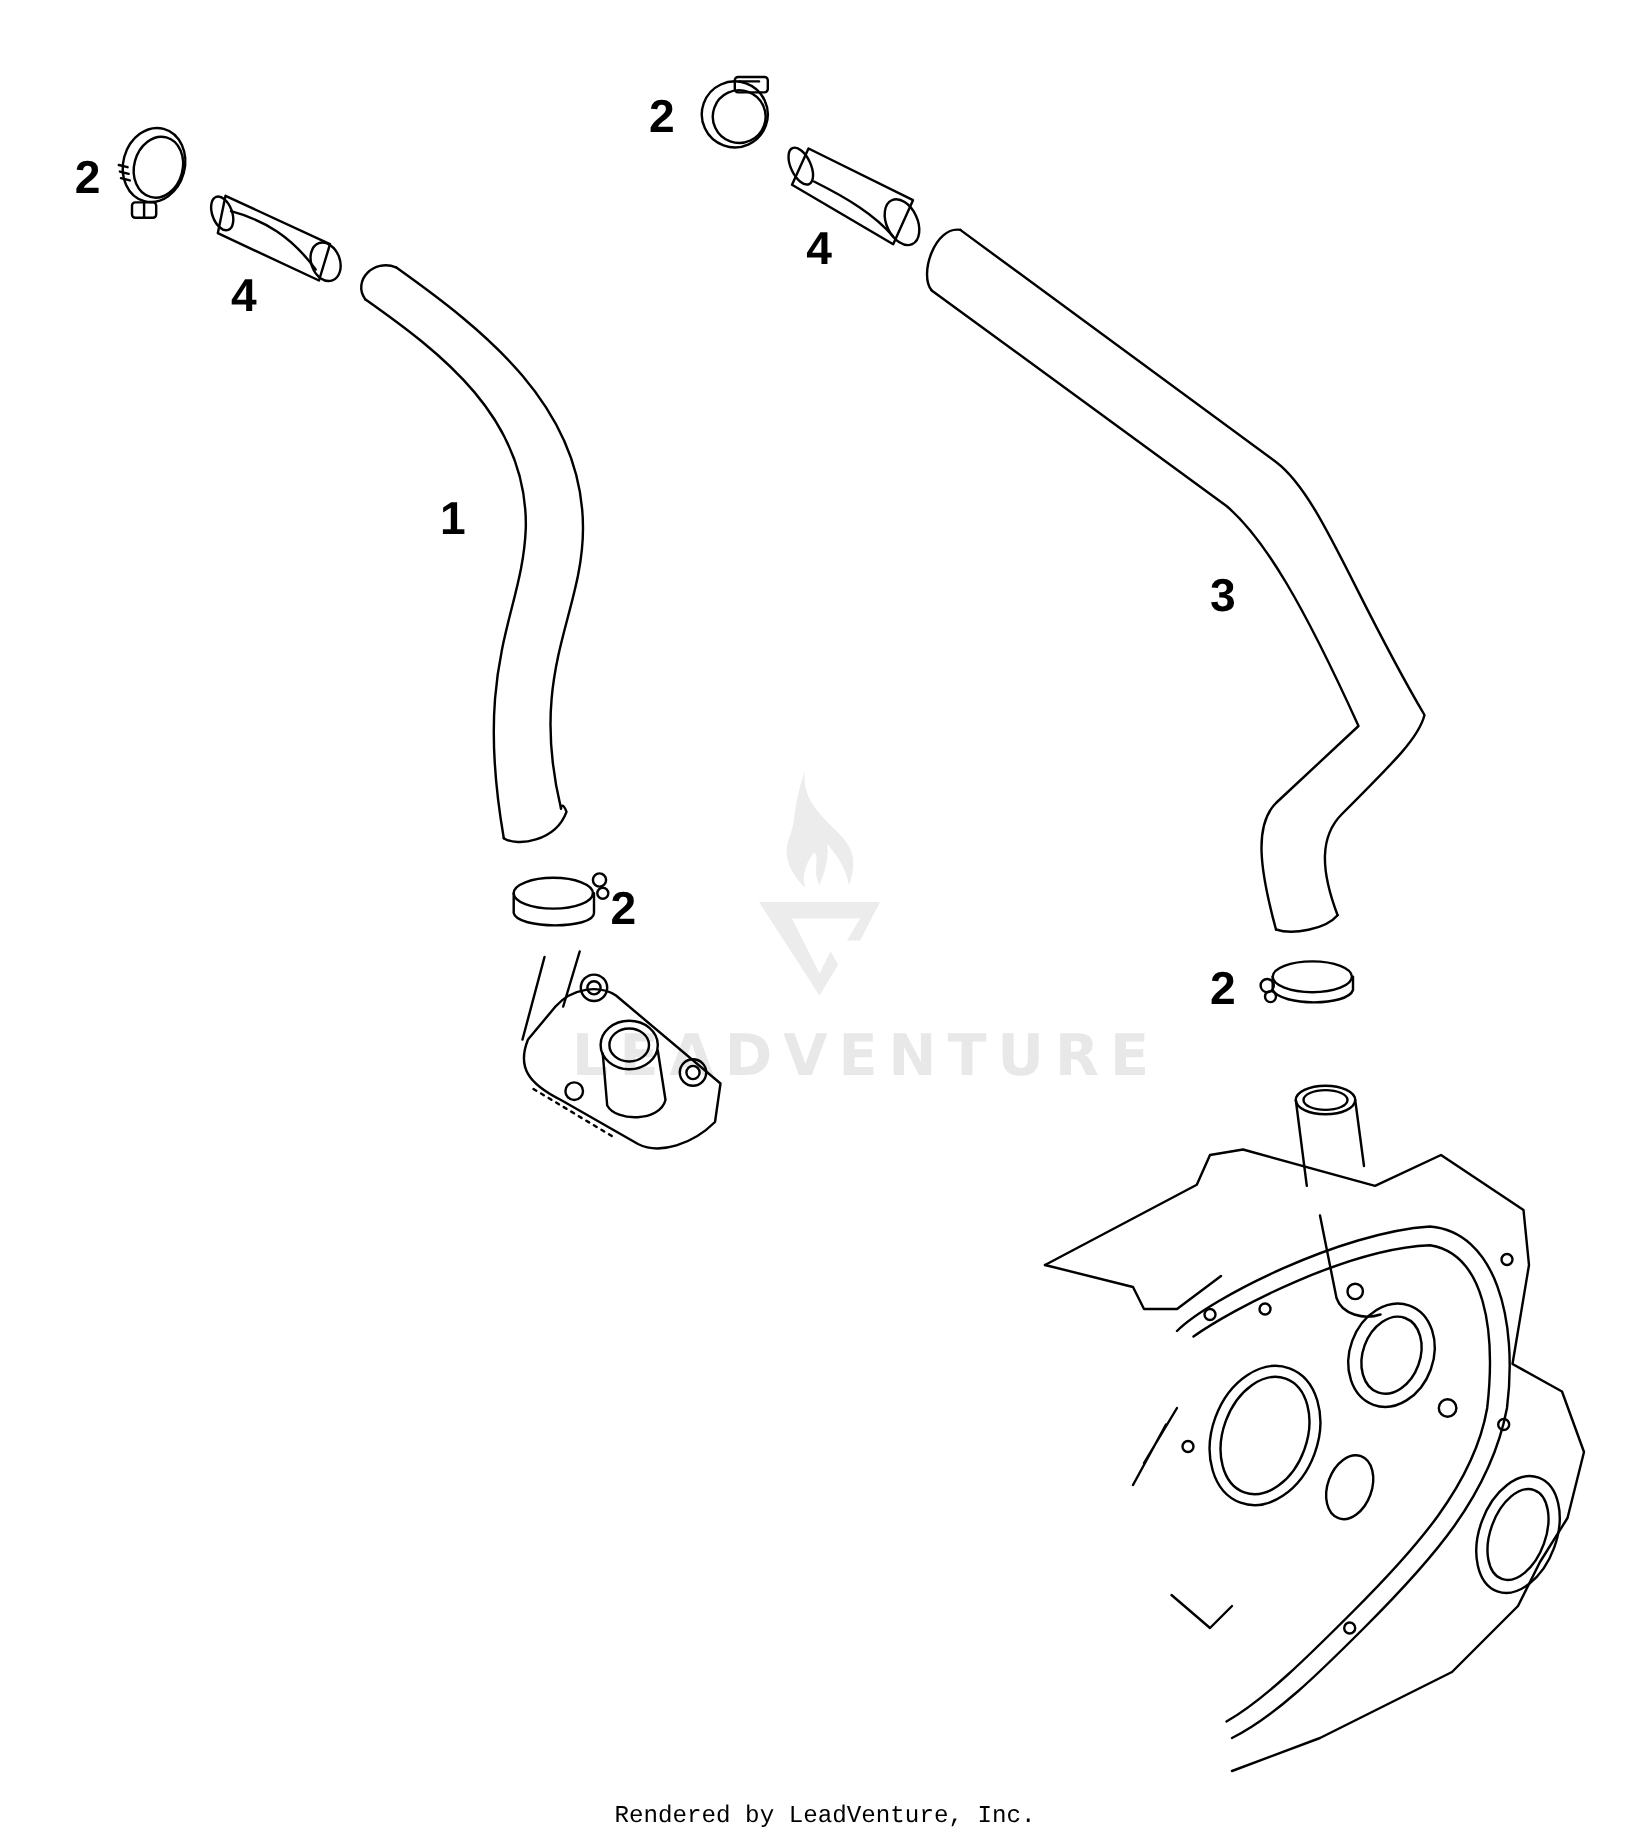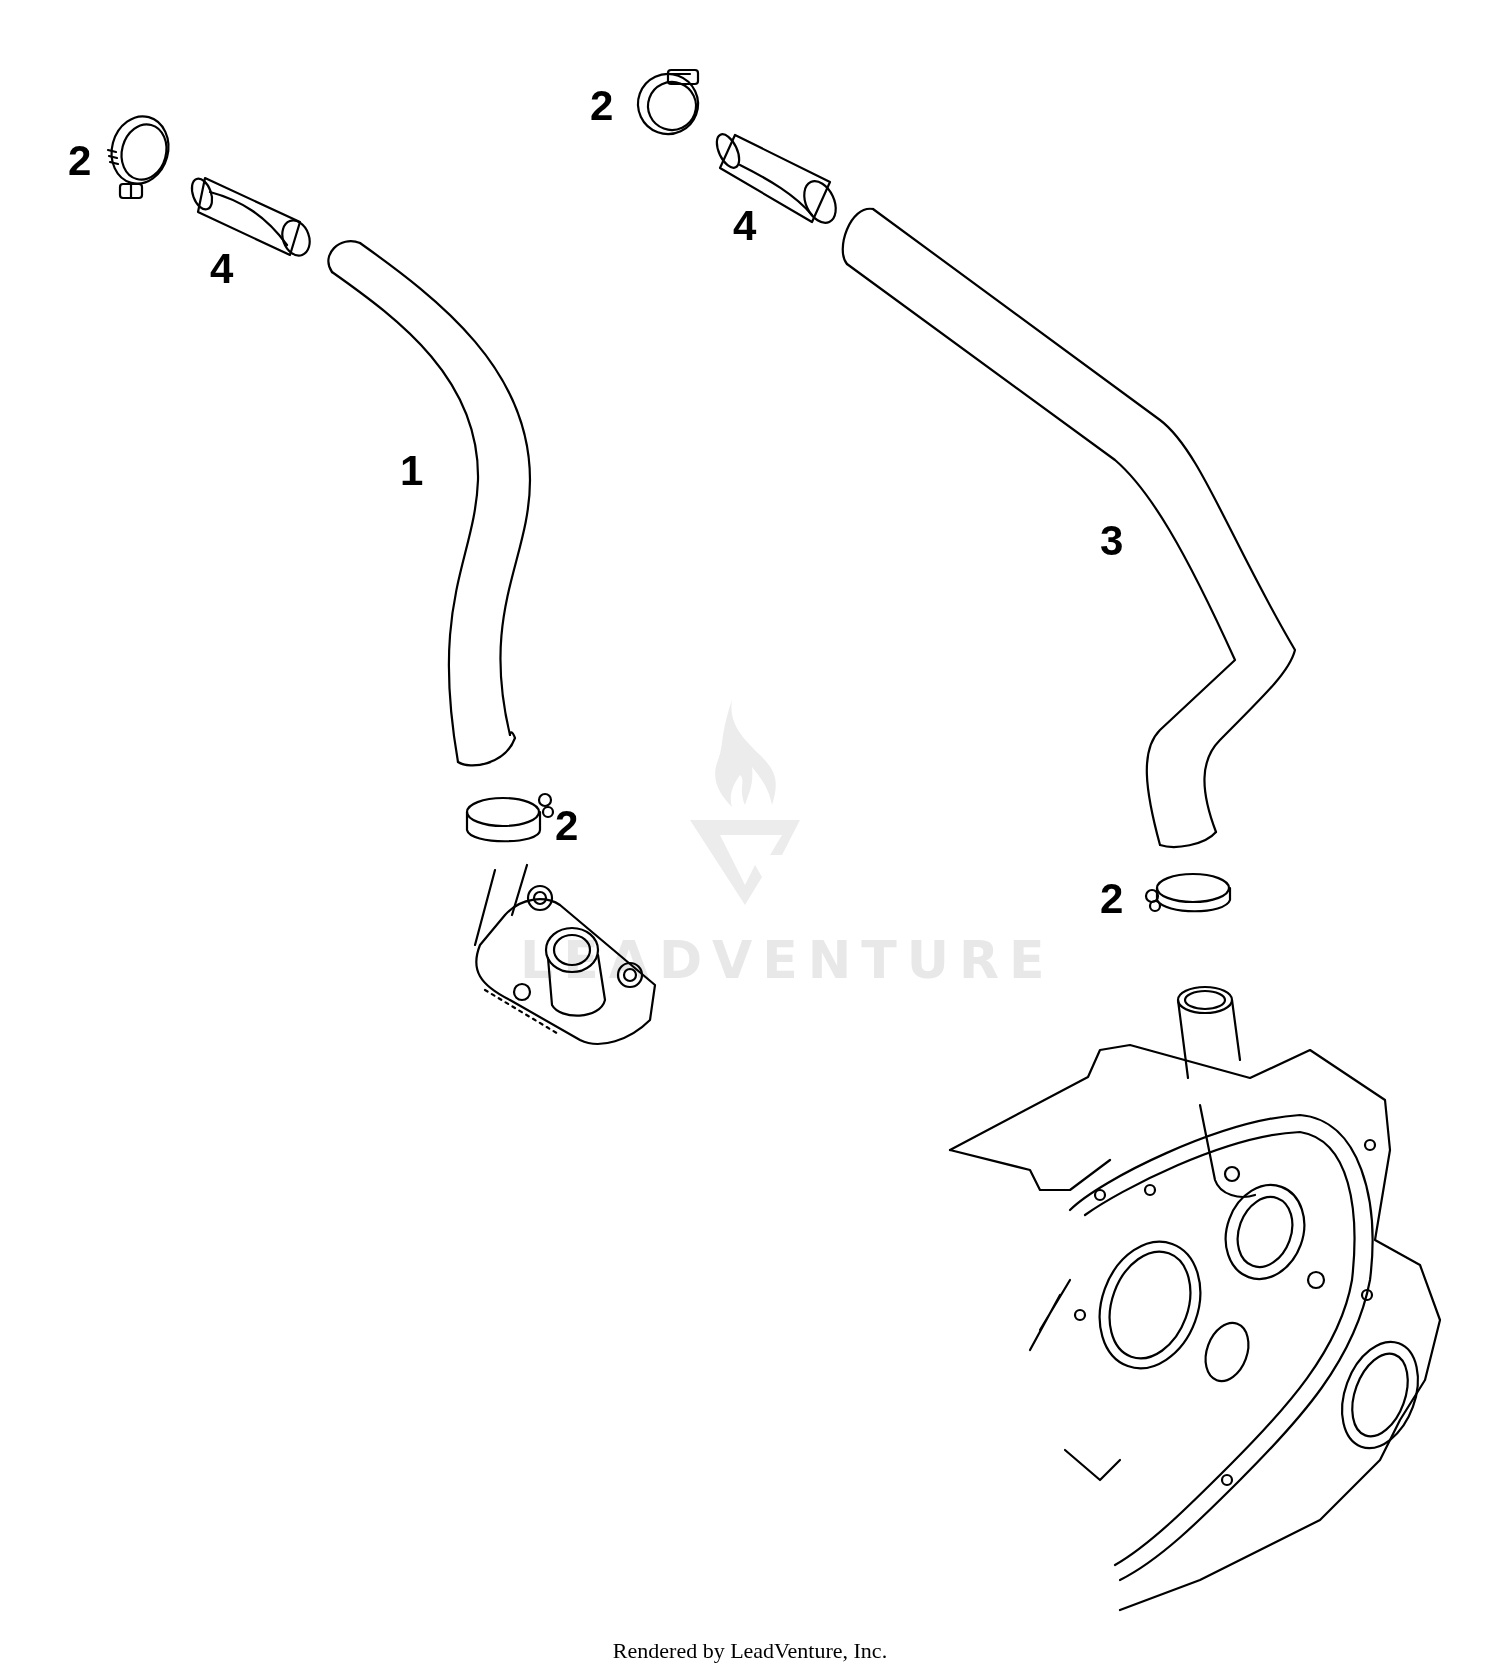--- a/index.html
+++ b/index.html
@@ -1,20 +1,20 @@
 <!DOCTYPE html>
 <html><head>
 <meta charset="utf-8">
 <style>
   html, body { margin:0; padding:0; background:#ffffff; }
   body { width:1500px; height:1674px; position:relative; overflow:hidden; font-family:"Liberation Sans", sans-serif; }
   #diagram { position:absolute; left:0; top:0; width:1500px; height:1674px; }
   .callout { position:absolute; font-family:"Liberation Sans", sans-serif; font-weight:bold; font-size:42px; color:#000; line-height:1; }
   .watermark-text { position:absolute; left:520px; top:930px; font-family:"DejaVu Sans", sans-serif; font-weight:bold; font-size:52px; letter-spacing:10px; color:#e8e8e8; }
-  .footer { position:absolute; left:0; width:1500px; top:1638px; text-align:center; font-family:Liberation Serif, serif; font-size:22px; color:#000; }
+  .footer { position:absolute; left:0; width:1500px; top:1638px; text-align:center; font-family:Liberation Mono, monospace; font-size:22px; color:#000; }
   svg path, svg ellipse, svg circle, svg line, svg polyline, svg polygon, svg rect { vector-effect:non-scaling-stroke; }
 </style>
 </head>
 <body>
 
 <div id="diagram">
 
   <svg style="position:absolute;left:690px;top:695px" width="120" height="210" viewBox="0 0 120 210">
     <path d="M42 5 C 38 30, 55 45, 70 60 C 85 75, 90 85, 82 110 C 78 90, 68 80, 62 72 C 64 90, 58 100, 55 110 C 48 95, 56 85, 50 80 C 44 88, 38 100, 42 112 C 30 100, 20 85, 28 65 C 34 50, 30 40, 42 5 Z" fill="#ececec"></path>
     <polygon points="0,125 110,125 92,160 80,160 92,140 30,140 55,190 65,170 72,182 55,210" fill="#ececec"></polygon>

